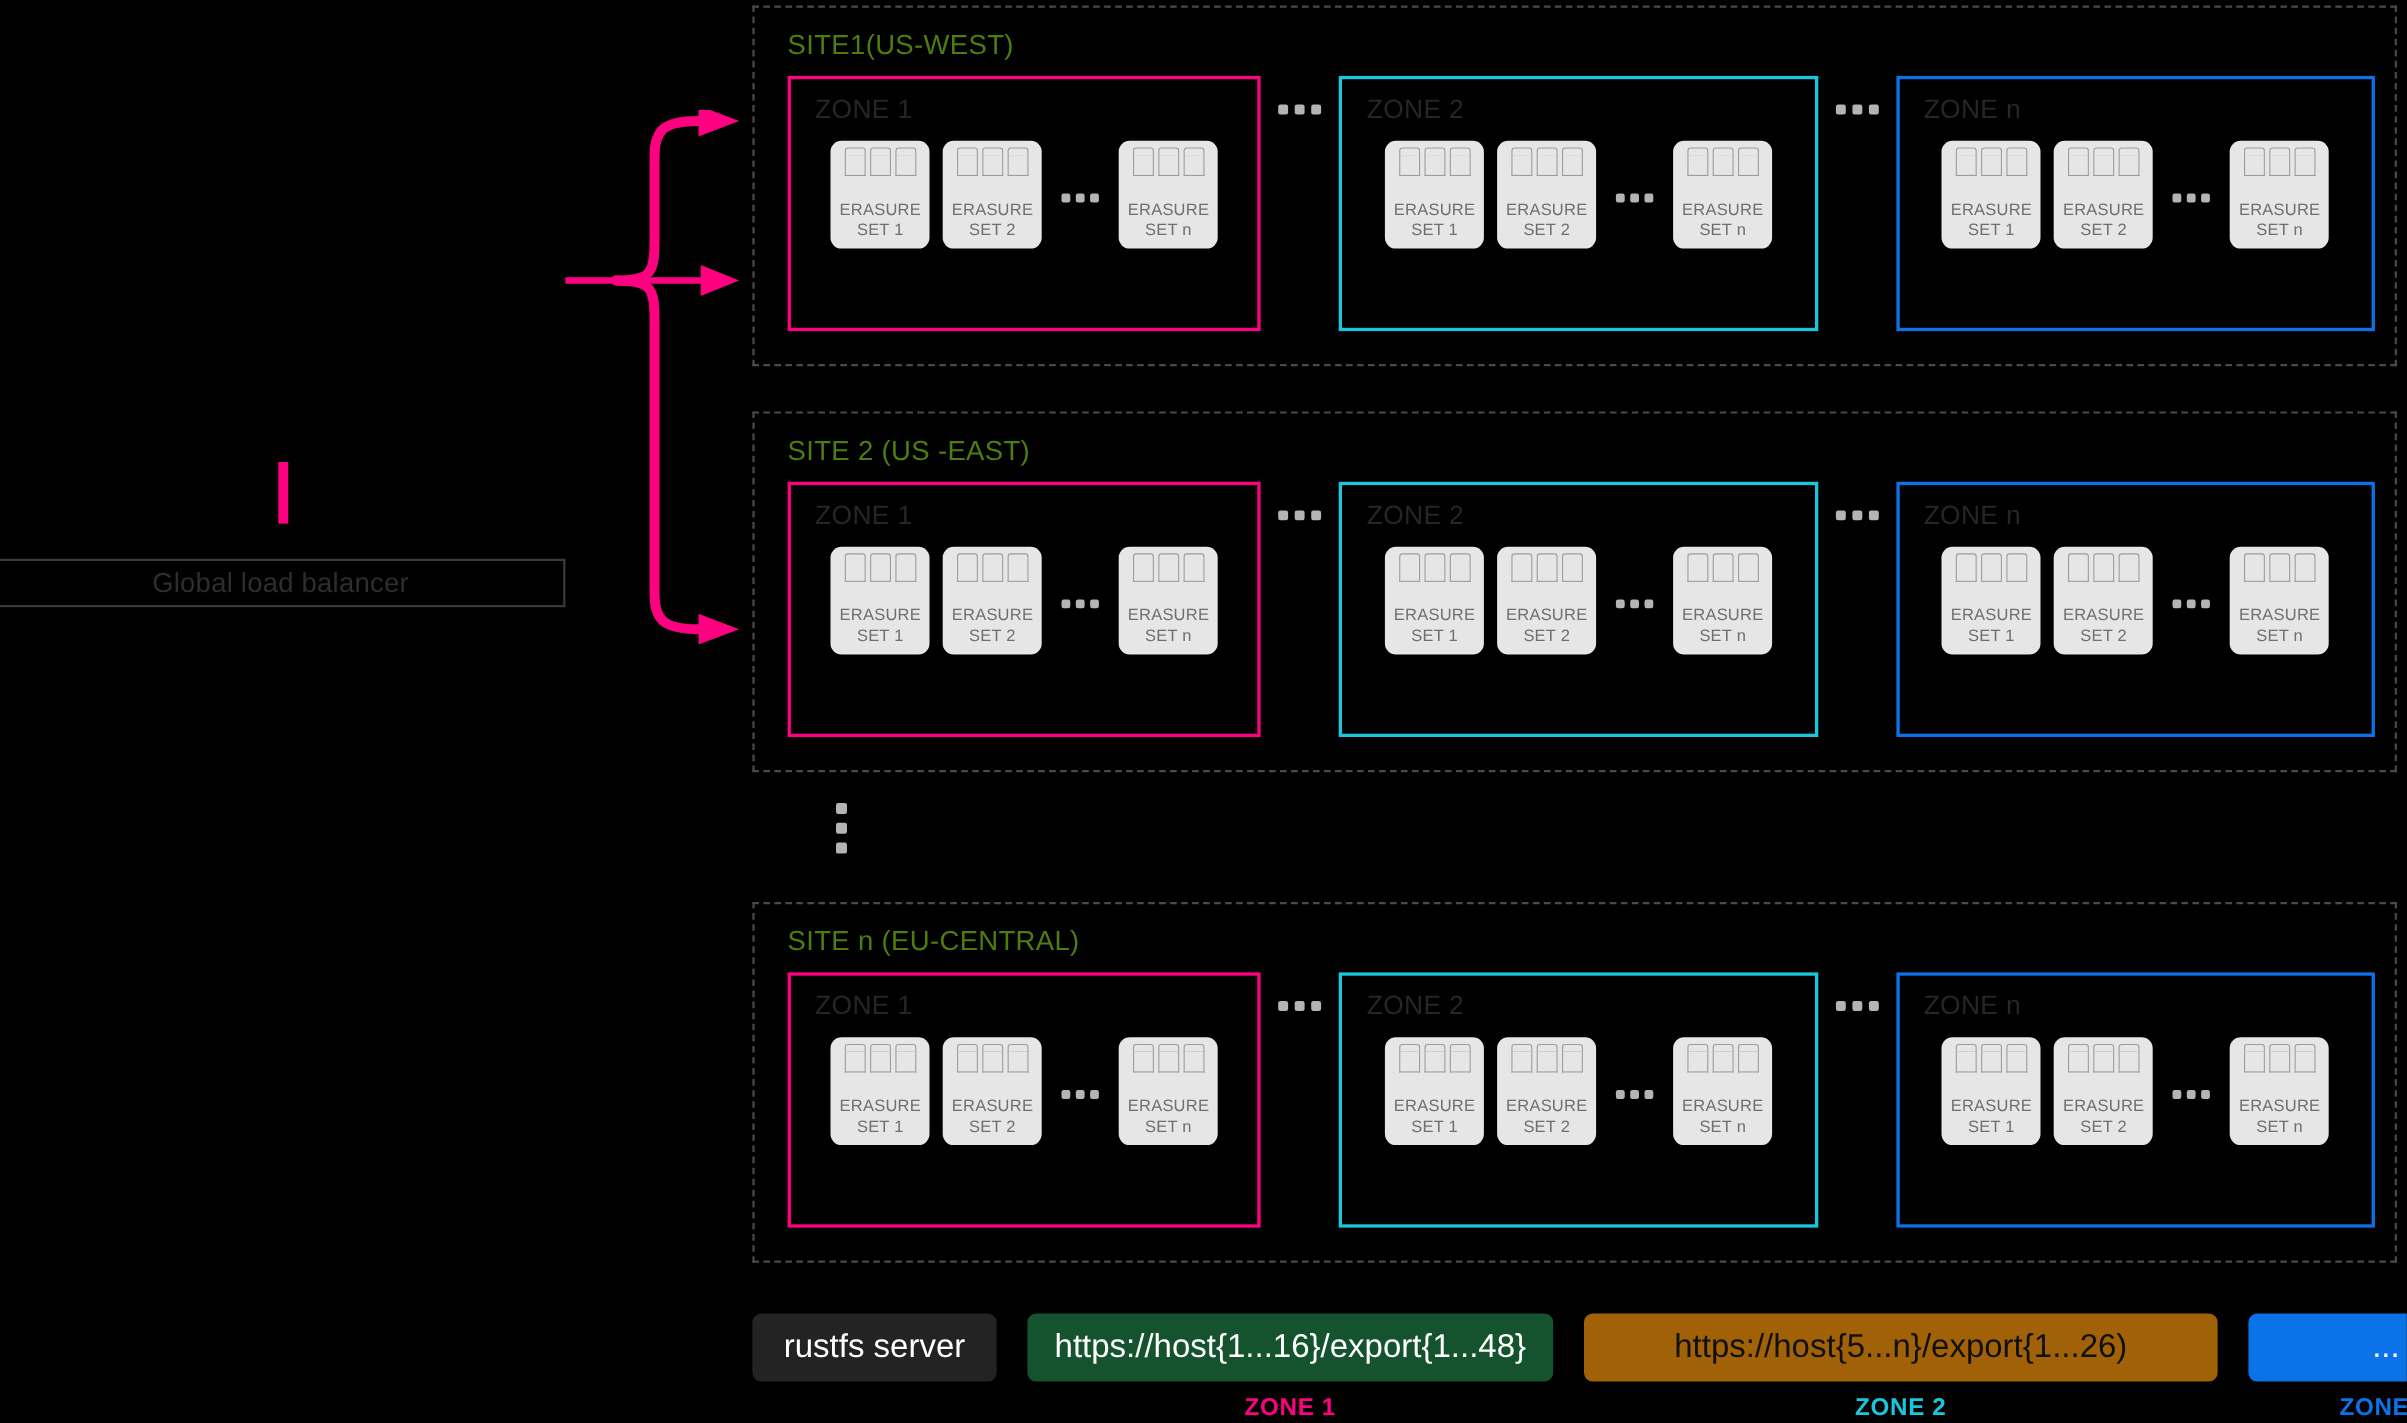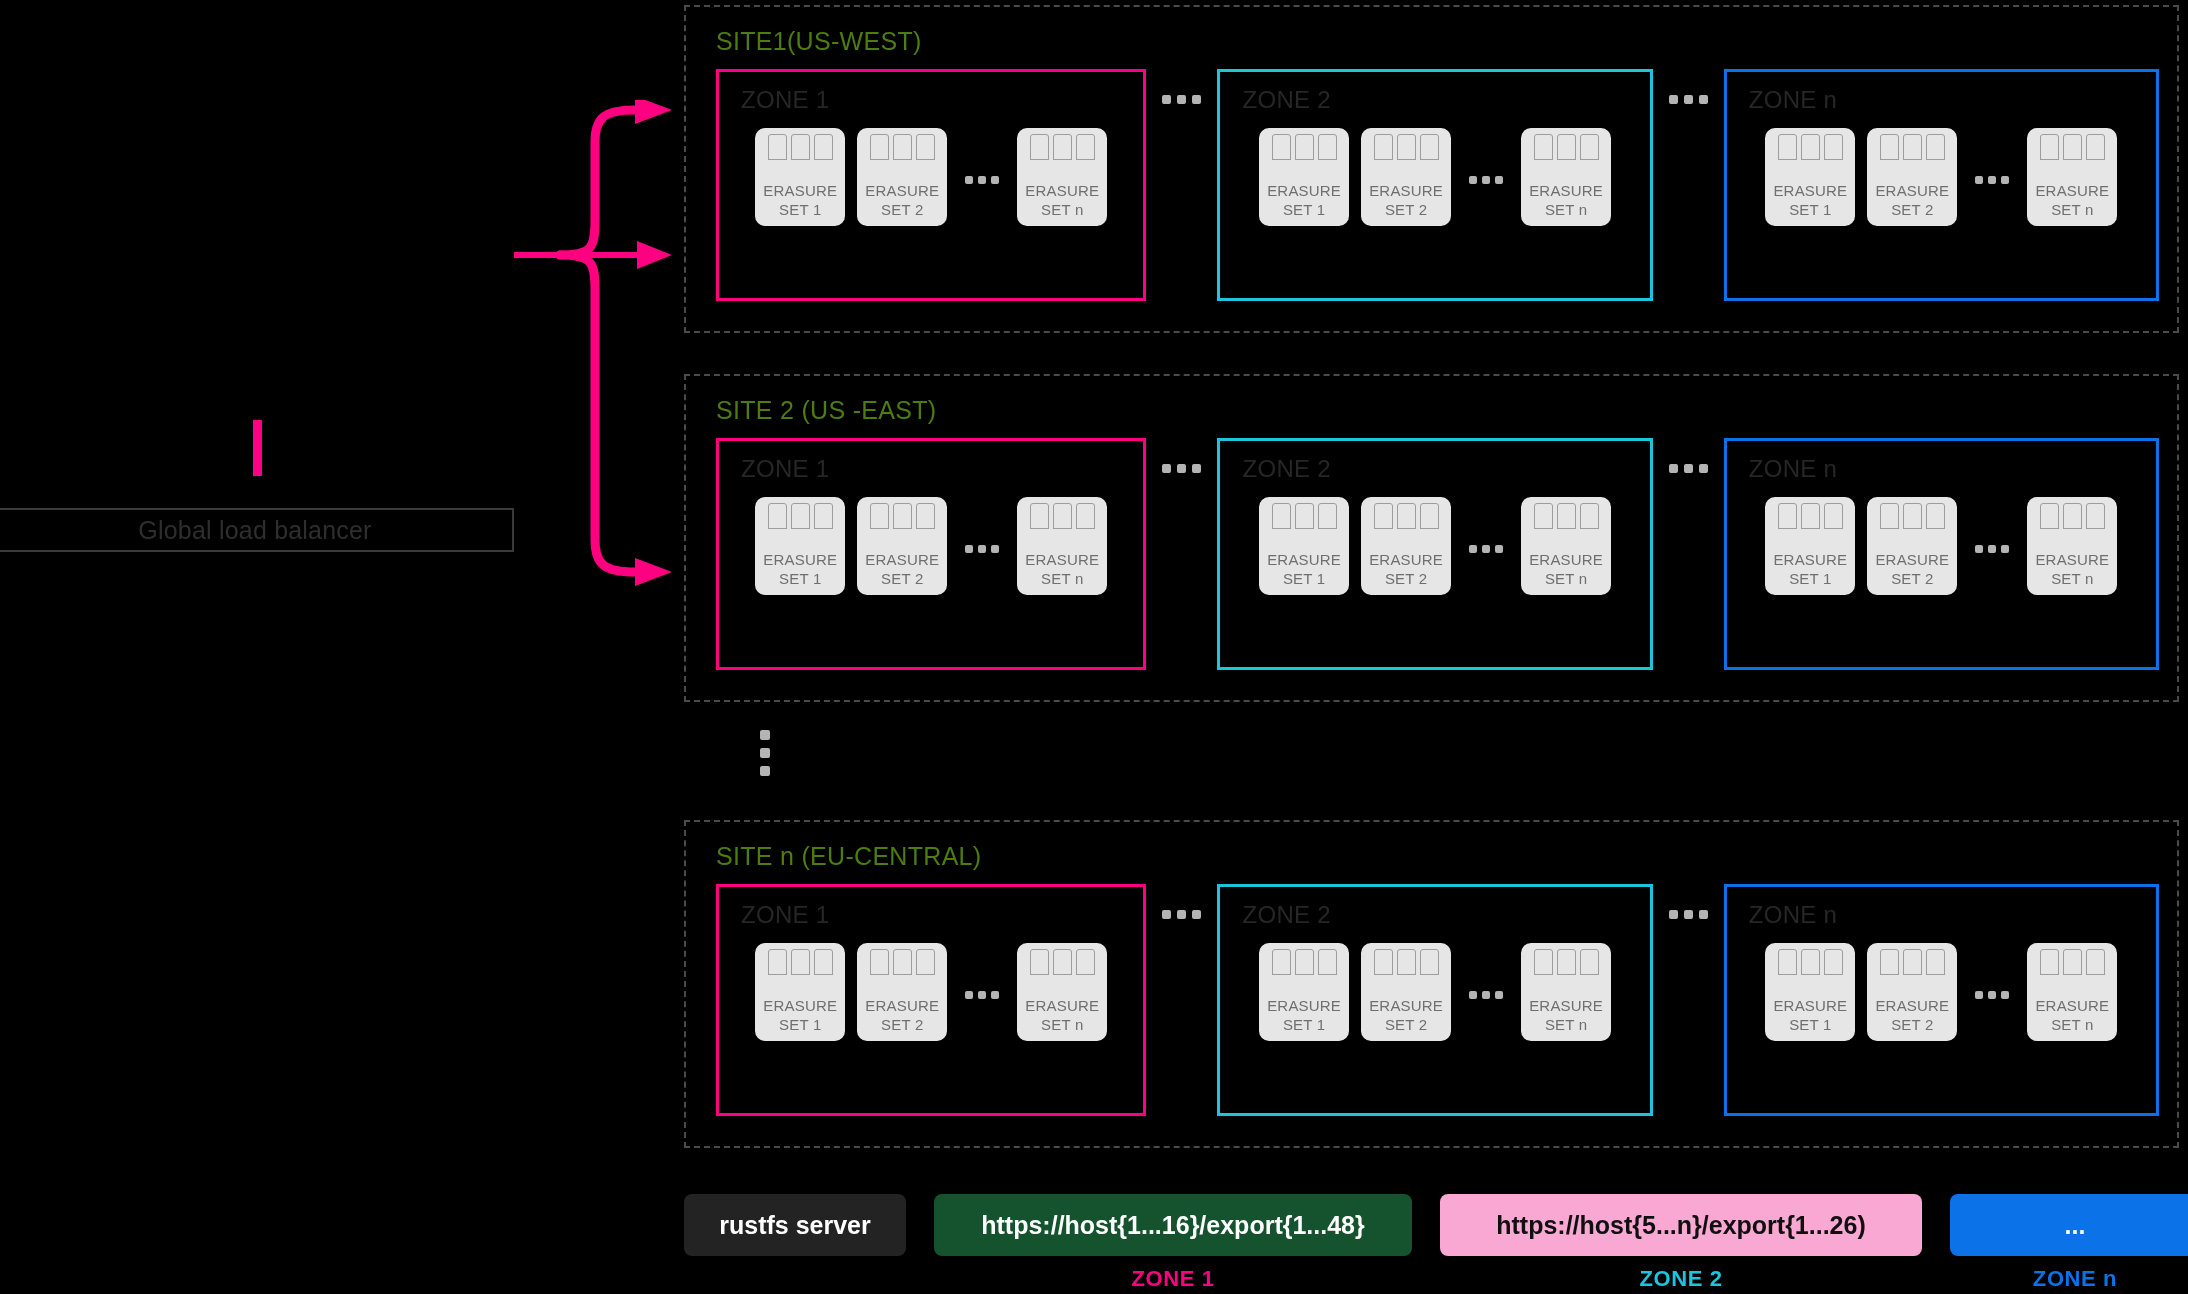--- a/index.html
+++ b/index.html
@@ -252,29 +252,28 @@
     display: flex;
     align-items: flex-start;
     gap: 28px;
   }
   .pill {
     height: 62px;
     border-radius: 8px;
     display: flex;
     align-items: center;
     justify-content: center;
-    font-size: 25px;
+    font-size: 30px;
     box-sizing: border-box;
     padding: 0 32px;
     white-space: nowrap;
-    font-weight: bold;
   }
   .pill.server { background: #232323; color: #ffffff; width: 222px; }
   .pill.zone1  { background: #14532d; color: #ffffff; width: 478px; }
-  .pill.zone2  { background: #f9a8d4; color: #101010; width: 482px; }
+  .pill.zone2  { background: #a16207; color: #101010; width: 576px; }
   .pill.zonen  { background: #0b72e7; color: #ffffff; width: 250px; }
 
   .legcol { display: flex; flex-direction: column; align-items: center; gap: 10px; }
   .legcap {
     font-size: 22px;
     font-weight: bold;
     letter-spacing: .6px;
   }
   .legcap.c1 { color: #ff0080; }
   .legcap.c2 { color: #19c6dc; }

